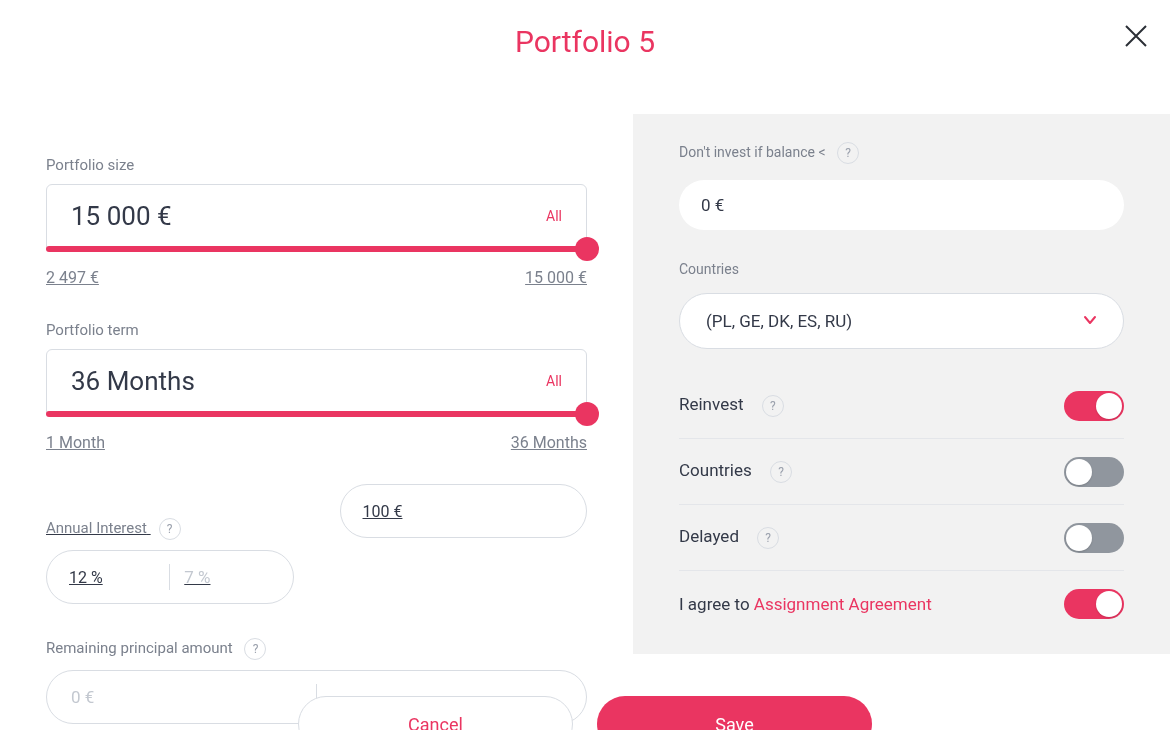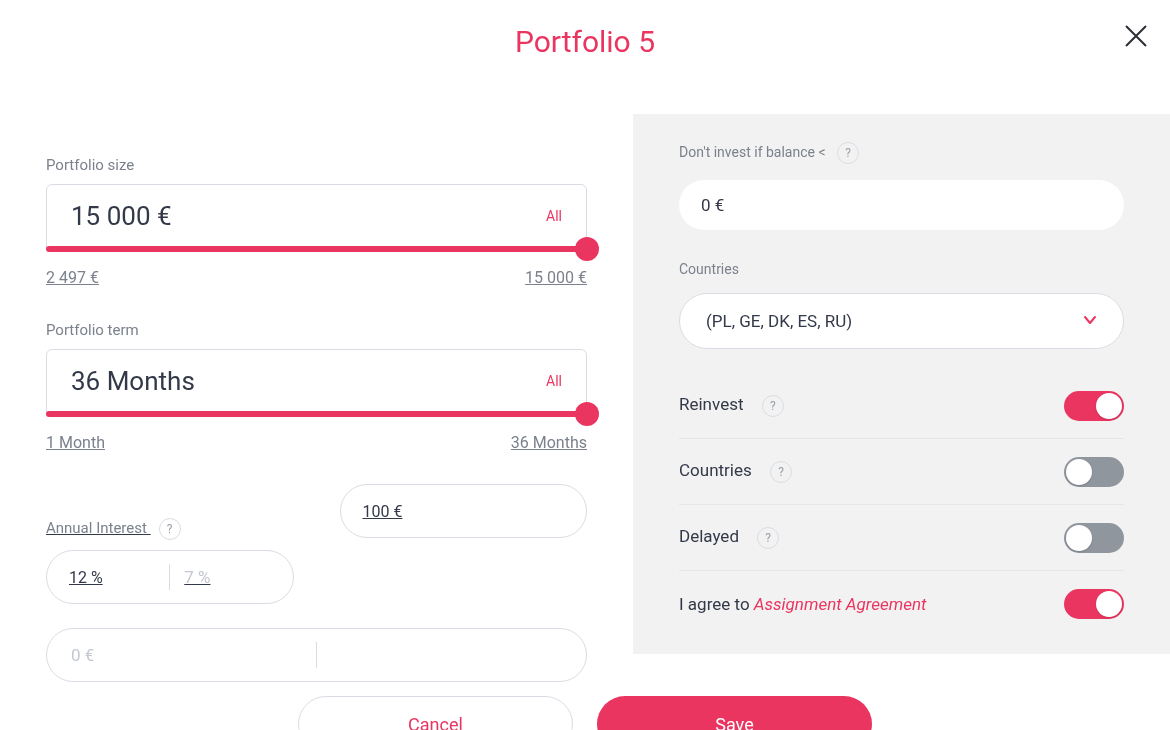--- a/index.html
+++ b/index.html
@@ -51,21 +51,21 @@
   .r-pill{height:50px;border-radius:var(--pill-r);background:#fff;display:flex;align-items:center;padding:0 22px;font-size:17px;color:var(--txt);}
   .r-pill.double{justify-content:flex-start;}
   .r-pill .divider{width:1px;height:24px;background:var(--border);margin:0 22px;}
   .select-pill{height:56px;border:1px solid var(--border);border-radius:var(--pill-r);background:#fff;display:flex;align-items:center;justify-content:space-between;padding:0 26px;font-size:17px;color:var(--txt);cursor:pointer;gap:36px;}
   .chevron{color:var(--accent);}
 
   .toggles{margin-top:24px;}
   .trow{display:flex;align-items:center;justify-content:space-between;height:66px;border-bottom:1px solid #e4e6ea;}
   .trow:last-child{border-bottom:none;}
   .trow .tlabel{font-size:17px;color:var(--txt);}
-  .trow .link{color:var(--accent);font-style:italic;}
+  .trow .link{color:var(--accent);}
   .toggle{width:60px;height:30px;border-radius:15px;position:relative;cursor:pointer;}
   .toggle .knob{position:absolute;top:2px;width:26px;height:26px;background:#fff;border-radius:50%;box-shadow:0 1px 2px rgba(0,0,0,.15);}
   .toggle.on{background:var(--accent);}
   .toggle.on .knob{right:2px;}
   .toggle.off{background:var(--toggle-off);}
   .toggle.off .knob{left:2px;}
 
   
   .footer{position:absolute;left:0;right:0;bottom:0;display:flex;justify-content:center;gap:24px;padding-bottom:2px;}
   .btn{width:275px;height:56px;border-radius:var(--pill-r);font-size:18px;display:flex;align-items:center;justify-content:center;cursor:pointer;}
@@ -132,20 +132,24 @@
           </div>
         </div>
         <div class="col">
           <div class="pill">
             <span>100 €</span>
           </div>
         </div>
       </div>
 
       <div class="section">
+        <div class="lbl">
+          <span>Remaining principal amount</span>
+          <span class="help">?</span>
+        </div>
         <div class="pill double">
           <input placeholder="0 €" style="">
           <div class="divider"></div>
           <input placeholder="" style="">
         </div>
       </div>
     </div>
 
     <div class="right">
       <div class="r-row">

